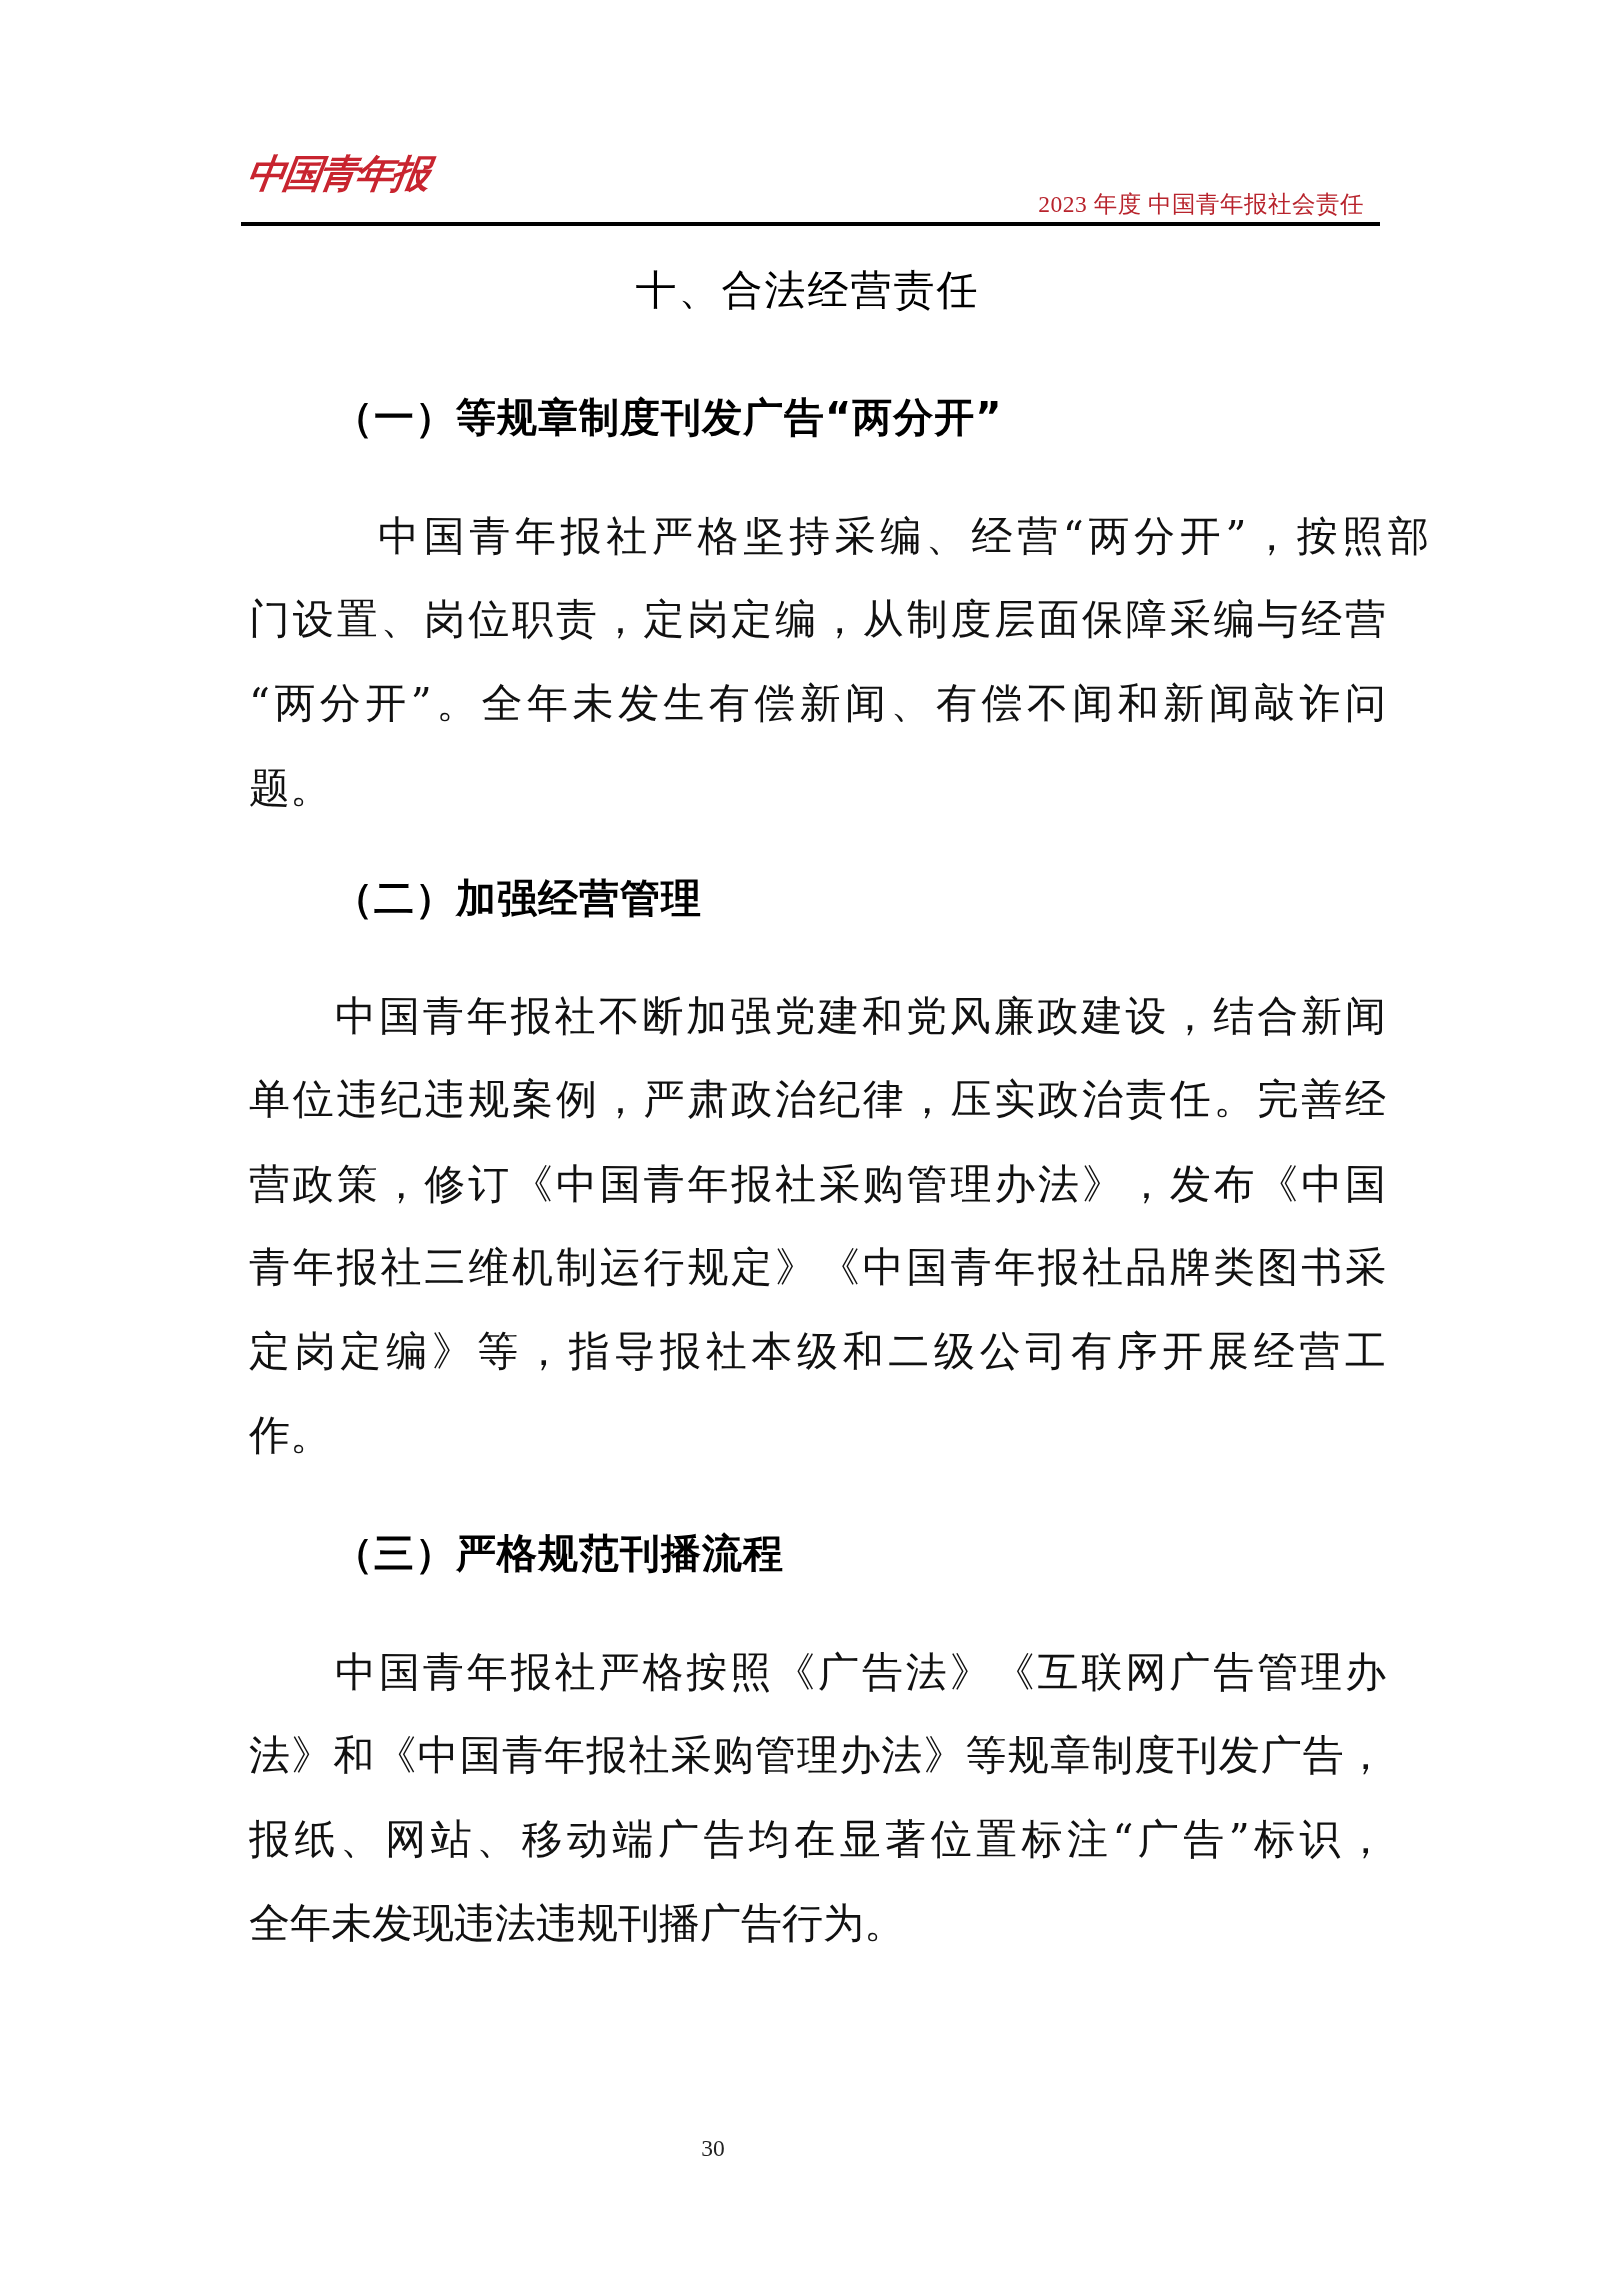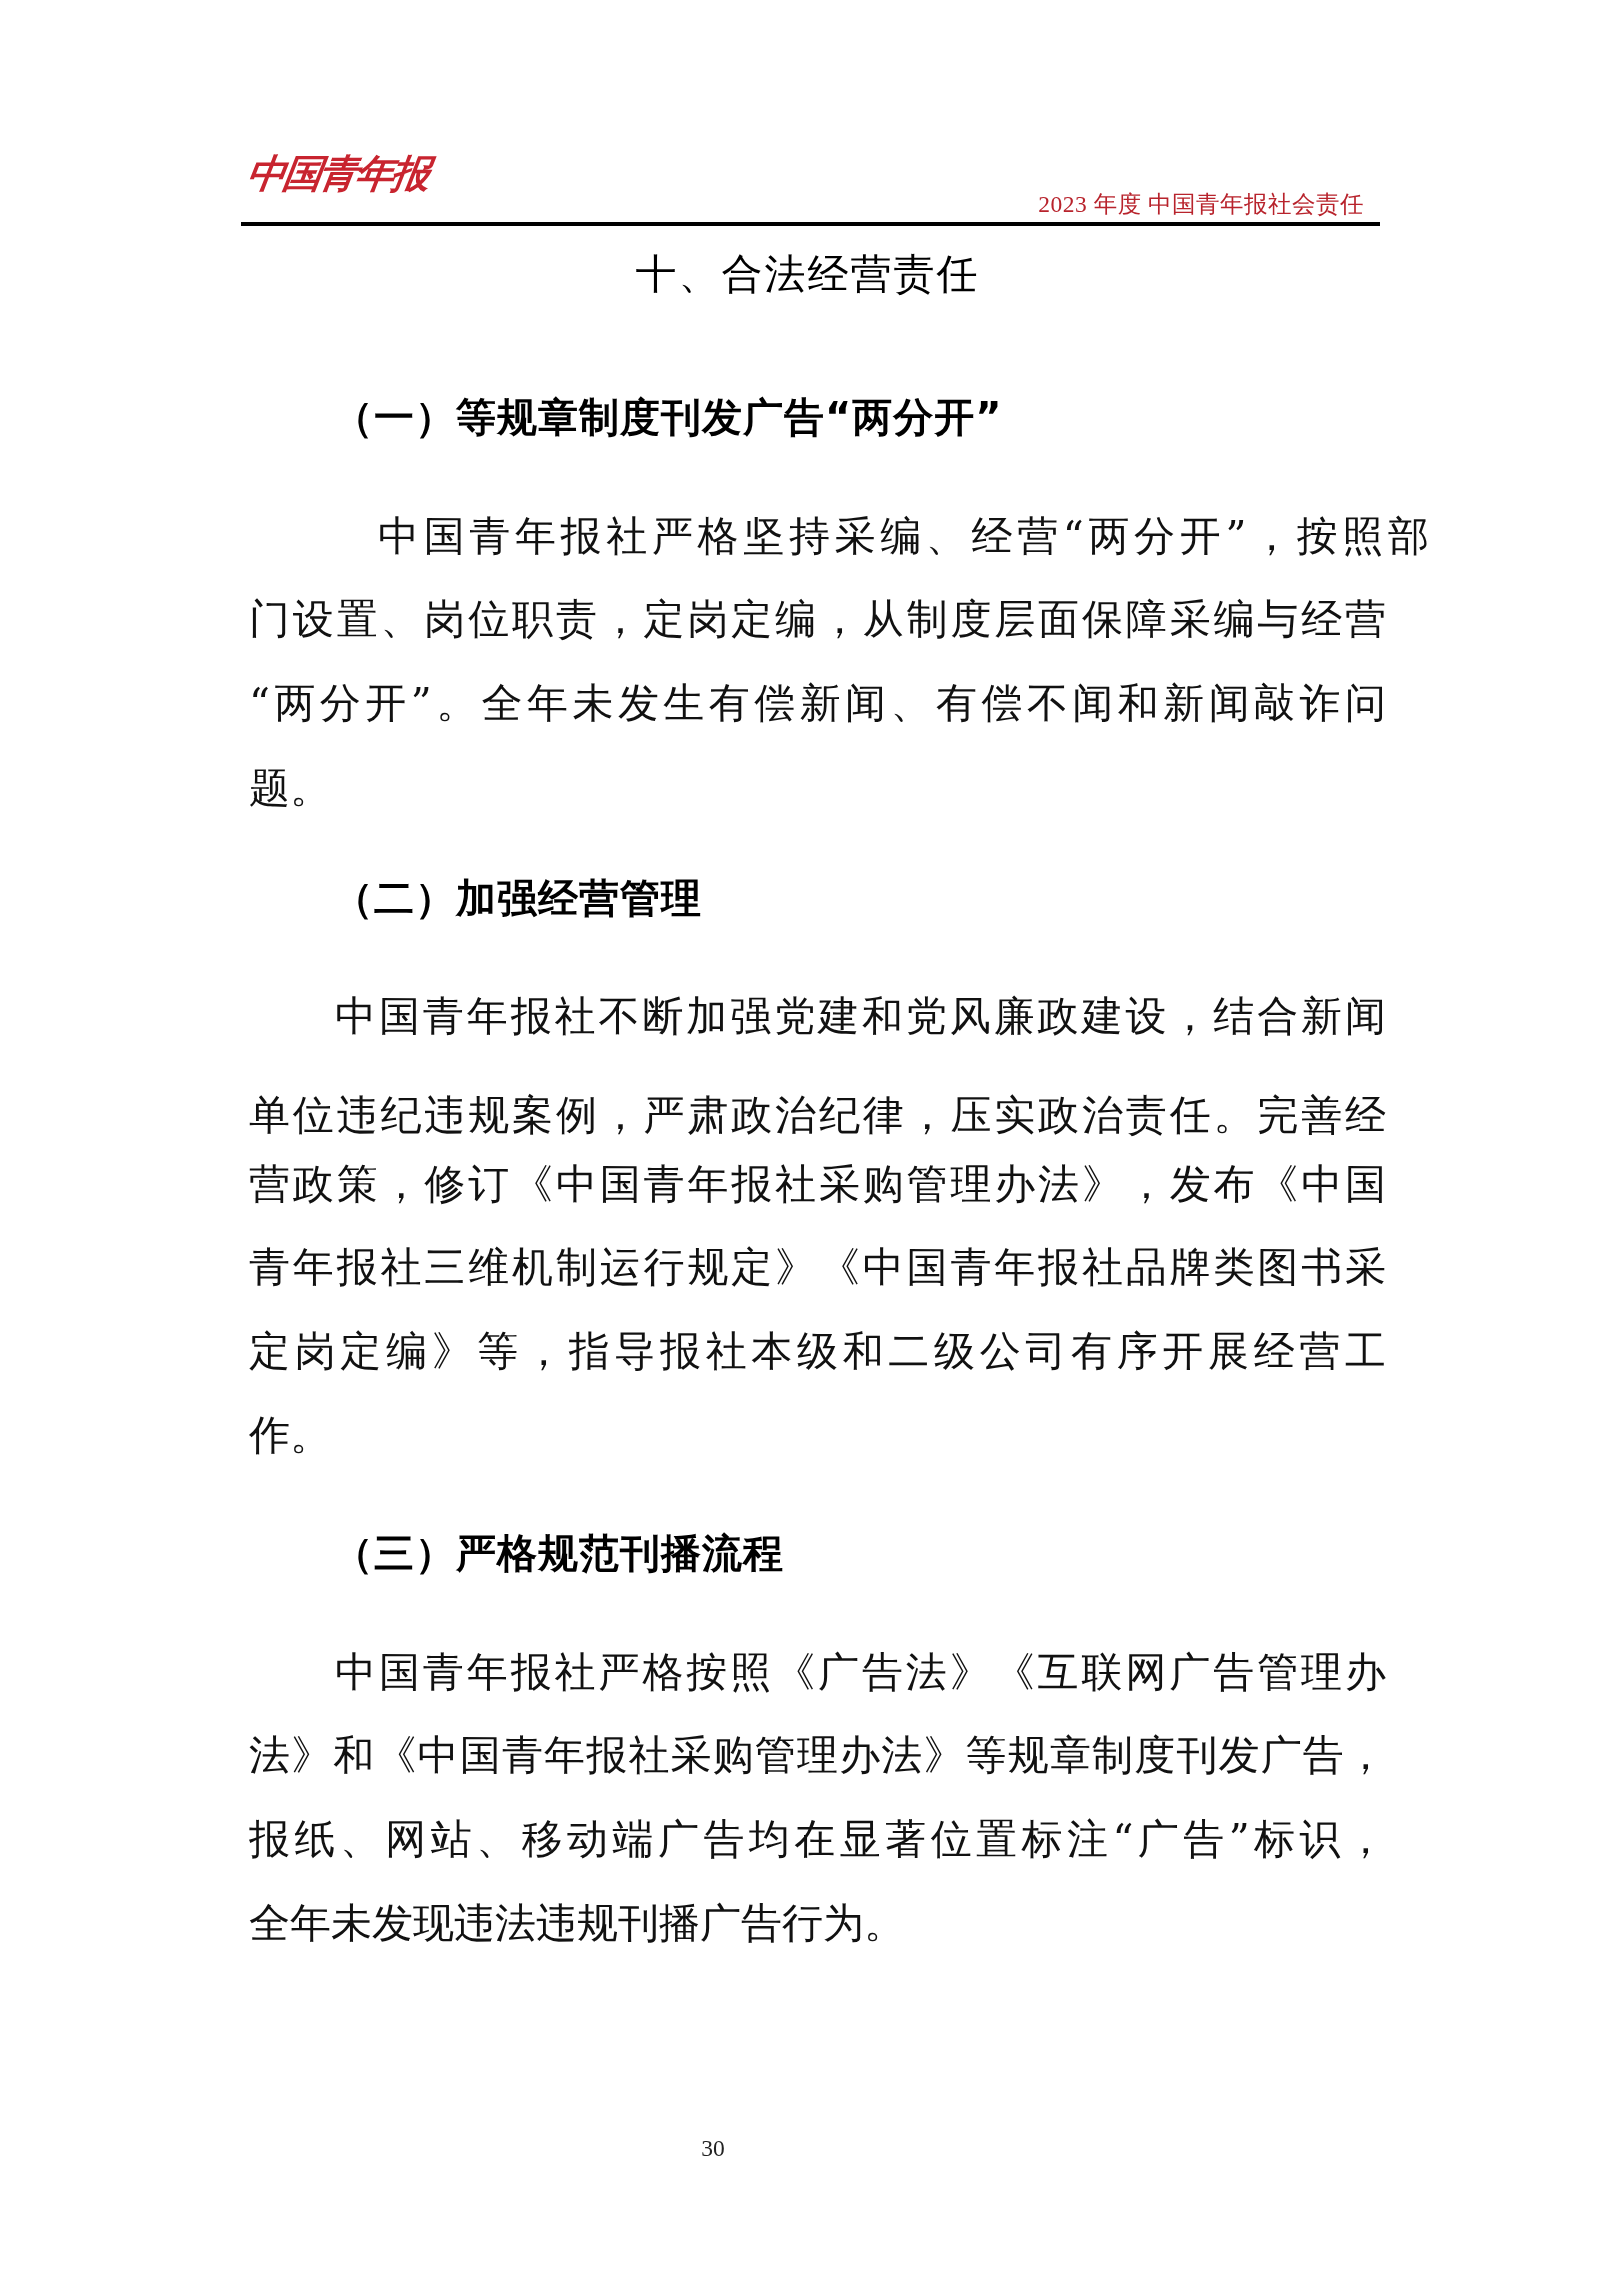--- a/index.html
+++ b/index.html
@@ -43,21 +43,21 @@
       left: 241px;
       top: 222px;
       width: 1139px;
       height: 3.9px;
       background: #000000;
     }
     .title {
       position: absolute;
       left: 0;
       width: 1615px;
-      top: 247px;
+      top: 263px;
       text-align: center;
       font-family: "DejaVu Sans", "Liberation Sans", sans-serif;
       font-size: 41px;
       font-weight: normal;
       color: #000000;
       letter-spacing: 2px;
       white-space: nowrap;
     }
     .subheading {
       position: absolute;
@@ -109,21 +109,21 @@
 <div class="title">十、合法经营责任</div>
 
 <div class="subheading" style="top:390px;">（一）等规章制度刊发广告“两分开”</div>
 <div class="line first" style="top:512px;margin-left:43px;">中国青年报社严格坚持采编、经营“两分开”，按照部</div>
 <div class="line" style="top:595px;">门设置、岗位职责，定岗定编，从制度层面保障采编与经营</div>
 <div class="line" style="top:679px;">“两分开”。全年未发生有偿新闻、有偿不闻和新闻敲诈问</div>
 <div class="line last" style="top:764px;">题。</div>
 
 <div class="subheading" style="top:871px;">（二）加强经营管理</div>
 <div class="line first" style="top:992px;">中国青年报社不断加强党建和党风廉政建设，结合新闻</div>
-<div class="line" style="top:1075px;margin-top:16px;">单位违纪违规案例，严肃政治纪律，压实政治责任。完善经</div>
+<div class="line" style="top:1075px;">单位违纪违规案例，严肃政治纪律，压实政治责任。完善经</div>
 <div class="line" style="top:1160px;">营政策，修订《中国青年报社采购管理办法》，发布《中国</div>
 <div class="line" style="top:1243px;">青年报社三维机制运行规定》《中国青年报社品牌类图书采</div>
 <div class="line" style="top:1327px;">定岗定编》等，指导报社本级和二级公司有序开展经营工</div>
 <div class="line last" style="top:1411px;">作。</div>
 
 <div class="subheading" style="top:1526px;">（三）严格规范刊播流程</div>
 <div class="line first" style="top:1648px;">中国青年报社严格按照《广告法》《互联网广告管理办</div>
 <div class="line" style="top:1731px;">法》和《中国青年报社采购管理办法》等规章制度刊发广告，</div>
 <div class="line" style="top:1815px;">报纸、网站、移动端广告均在显著位置标注“广告”标识，</div>
 <div class="line last" style="top:1899px;">全年未发现违法违规刊播广告行为。</div>

